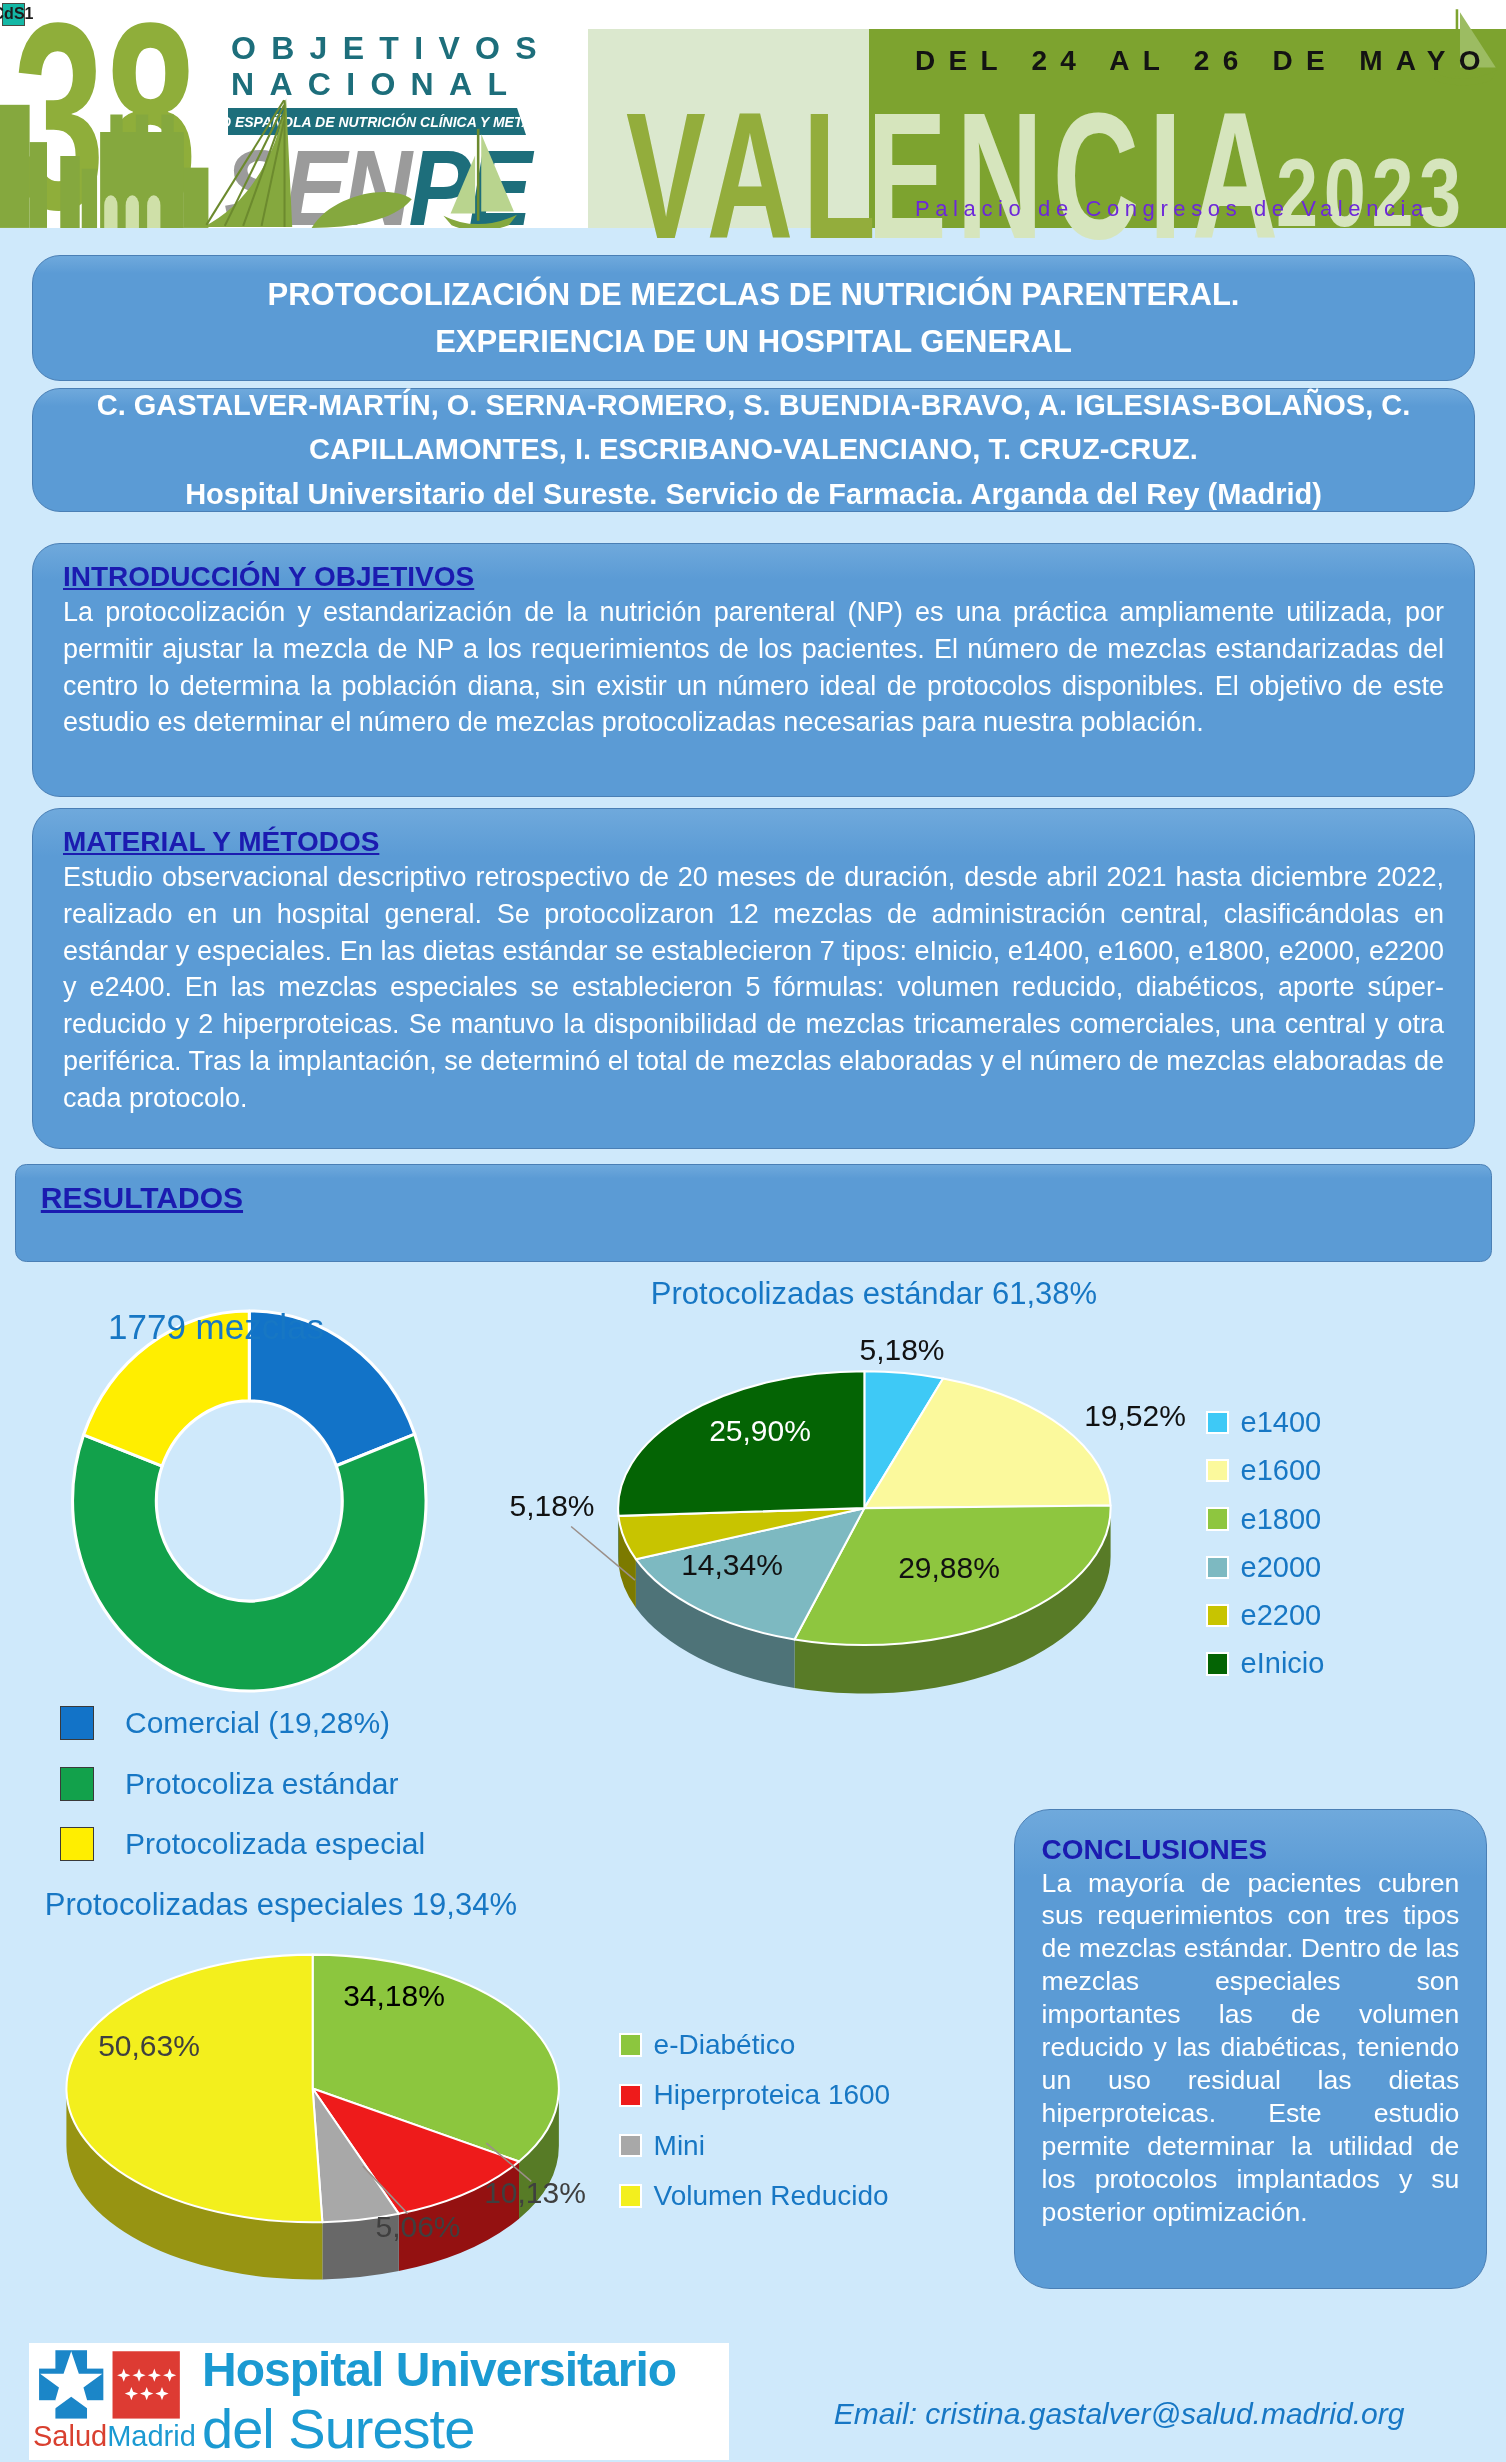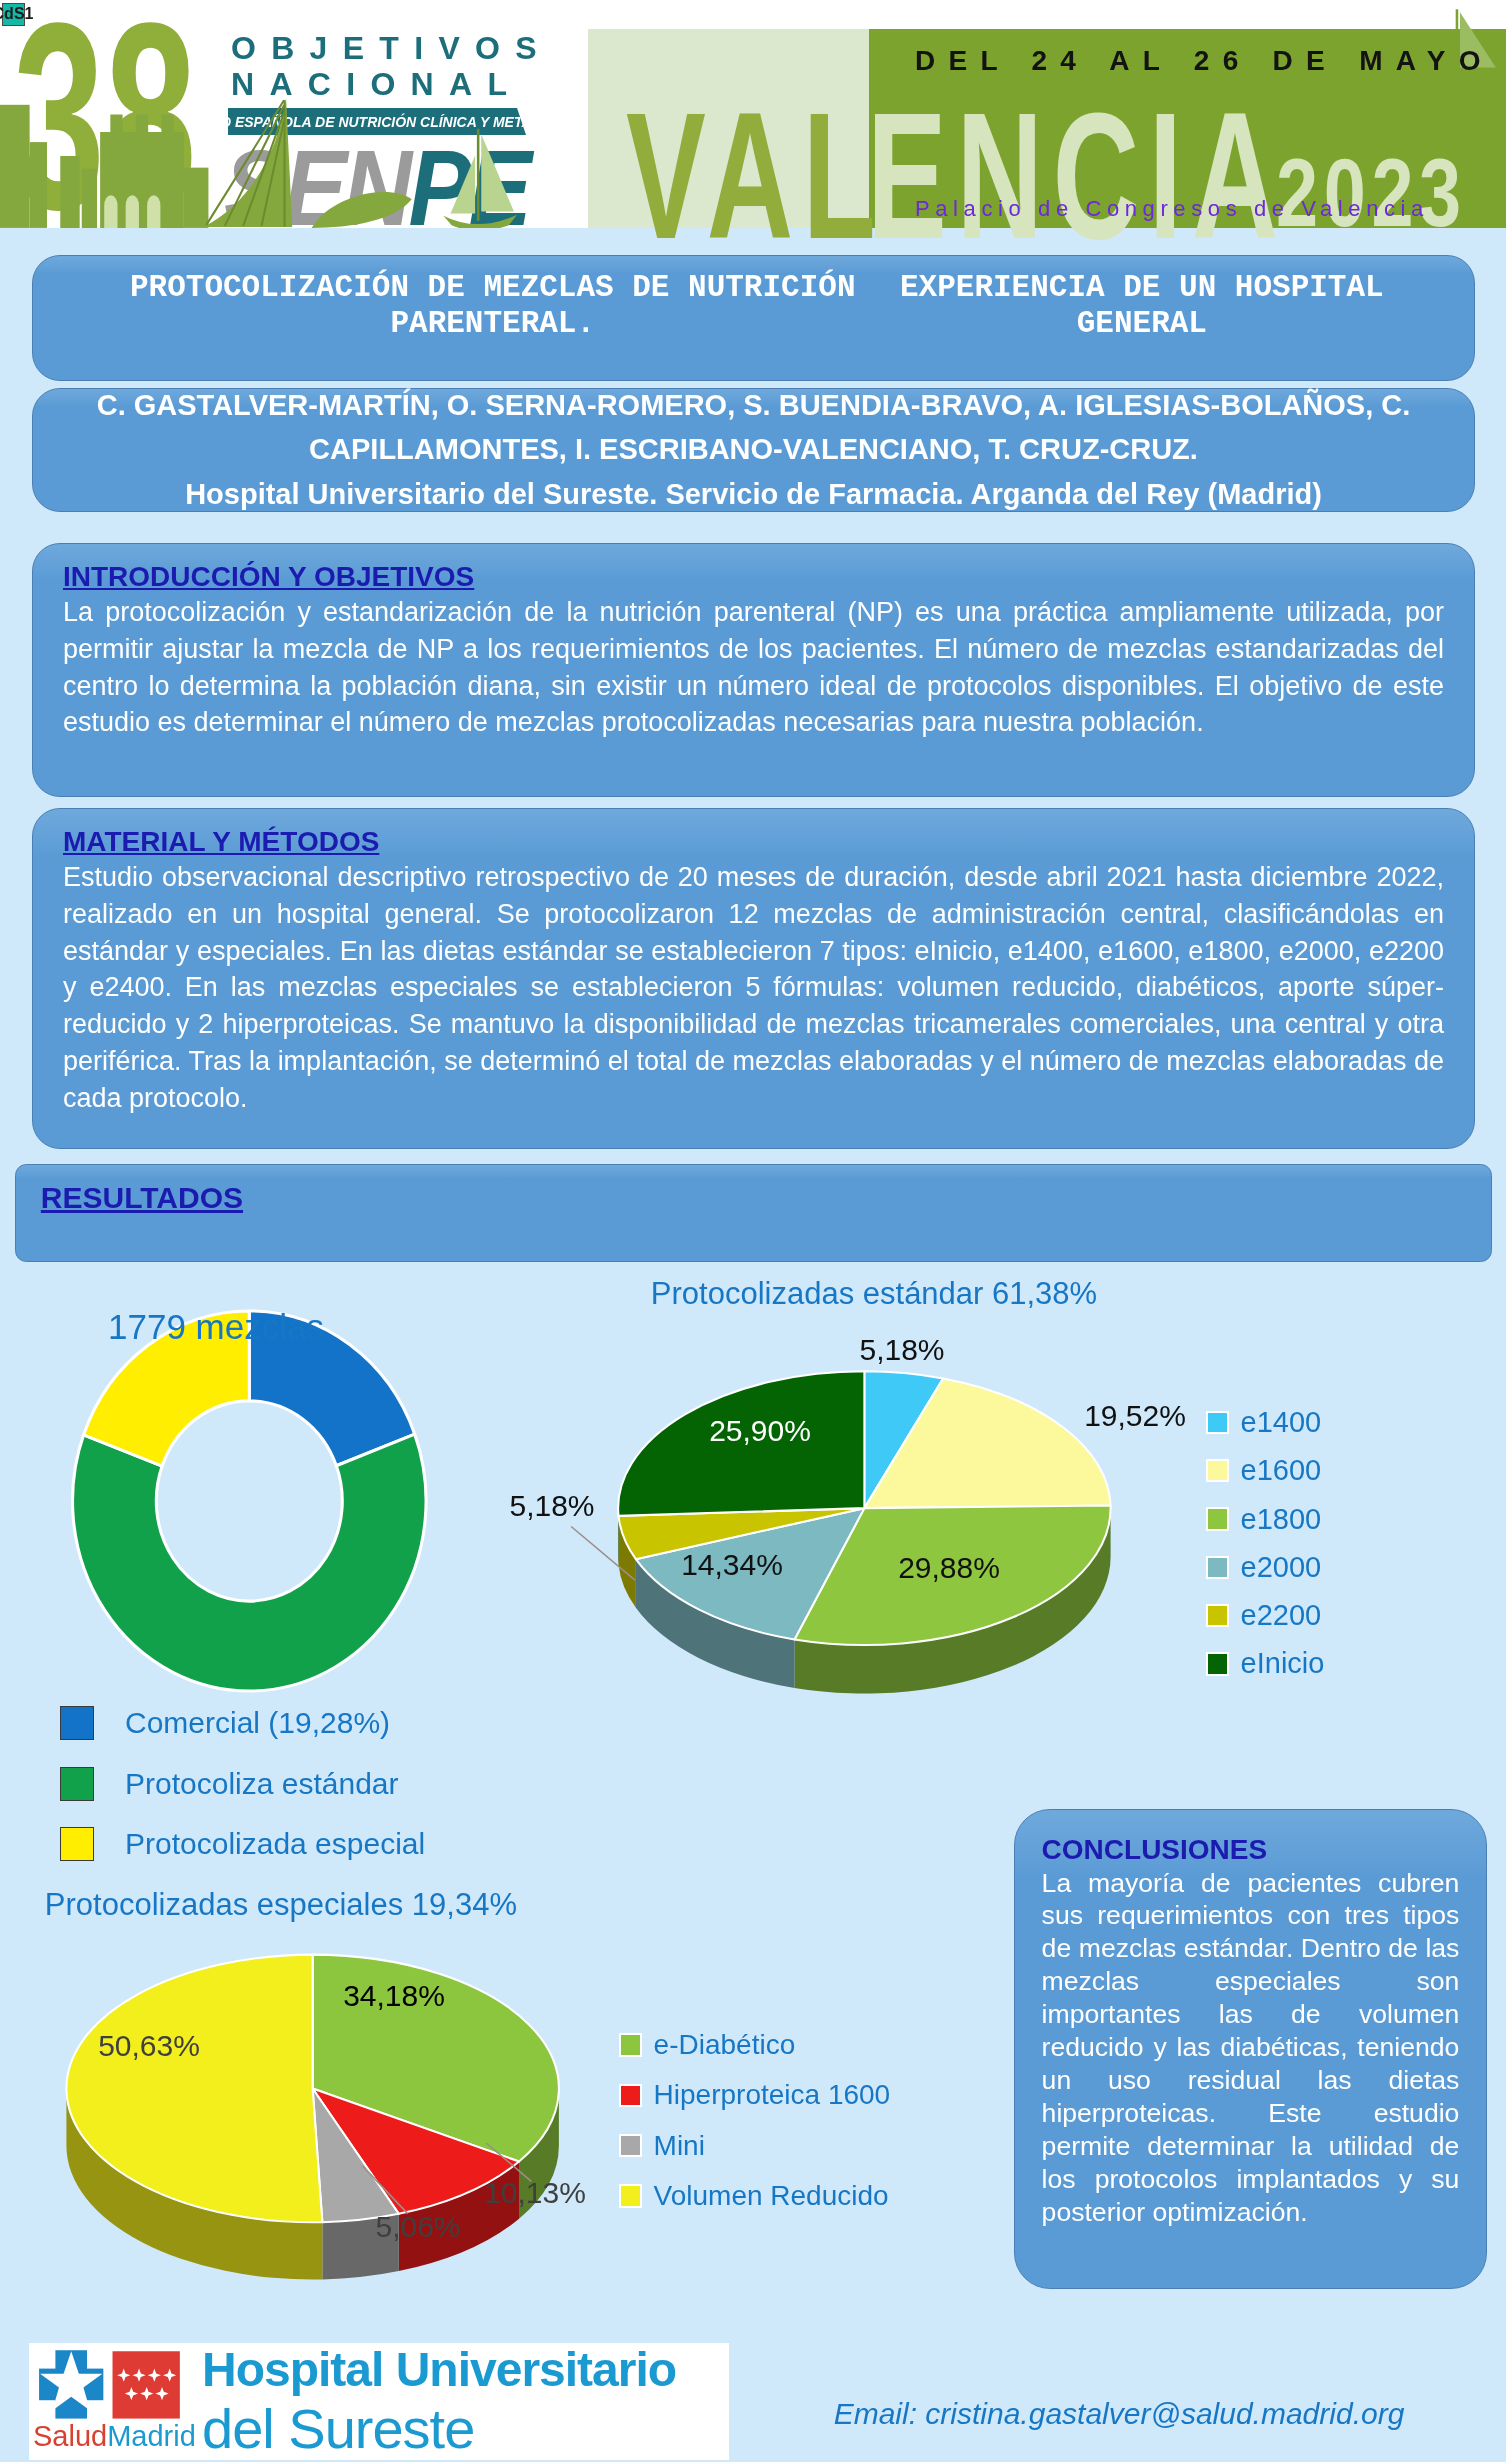--- a/index.html
+++ b/index.html
@@ -30,21 +30,21 @@
   #venue{position:absolute;left:915px;top:196px;color:#6d28d9;font-size:22px;font-weight:500;letter-spacing:5.6px;white-space:nowrap;}
 
   
   .bluebox{position:absolute;left:32px;width:1443px;background:linear-gradient(#6fa9dc,#5b9bd5 14%);
     border:1.5px solid #4a7fb5;border-radius:28px;box-sizing:border-box;}
   .box-title-text{color:#ffffff;font-weight:bold;text-align:center;}
   .sec-heading{color:#1b1bb0;font-weight:bold;font-size:28px;line-height:1.25;}
   .sec-heading.u{text-decoration:underline;}
   .sec-body{color:#ffffff;font-size:27px;line-height:1.36;text-align:justify;}
 
-  #title-box{top:255px;height:126px;padding:14.3px 77px;display:flex;flex-direction:row;justify-content:center;gap:11.2px;font-family:Liberation Mono, monospace;}
+  #title-box{top:255px;height:126px;padding:14.3px 77px;display:flex;flex-direction:column;justify-content:center;gap:11.2px;}
   #title-box div{font-size:31px;line-height:1.15;}
   #authors-box{top:388px;height:124px;padding:12.3px 46px;display:flex;flex-direction:column;justify-content:center;gap:5.1px;}
   #authors-box div{font-size:29px;line-height:1.35;}
   #intro-box{top:543px;height:254px;padding:15.3px 30px 10.2px 30px;}
   #methods-box{top:808px;height:341px;padding:15.3px 30px 10.2px 30px;}
   #results-bar{top:1164px;height:98px;left:15.3px;width:1477px;border-radius:11.2px;padding:14.3px 24.5px;}
   #conclusions-box{left:1014px;top:1809px;width:473px;height:480px;border-radius:36px;padding:21.5px 26.6px;}
   #conclusions-box .sec-body{font-size:26.6px;line-height:1.24;}
 
   

